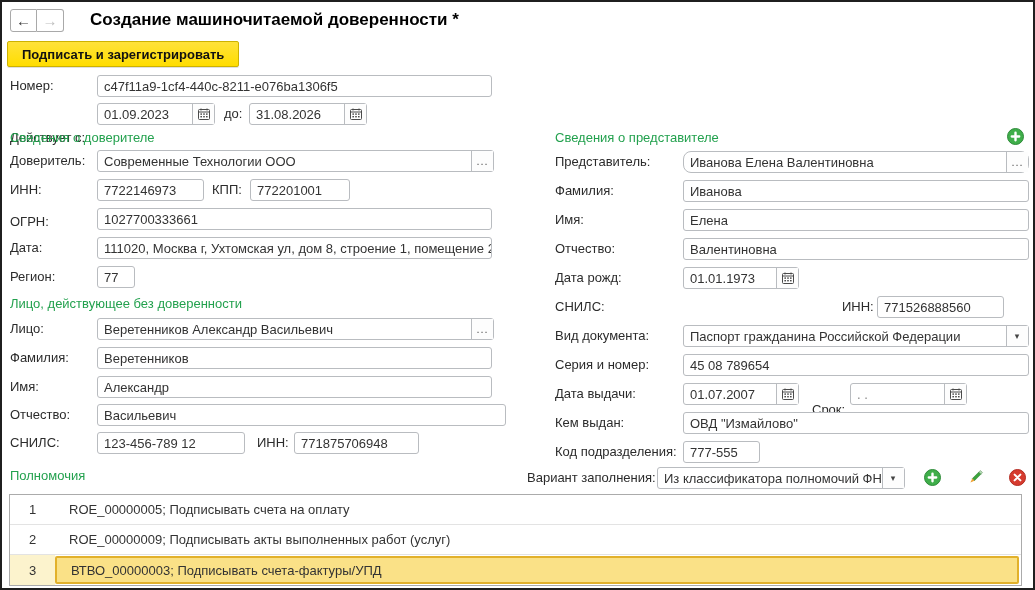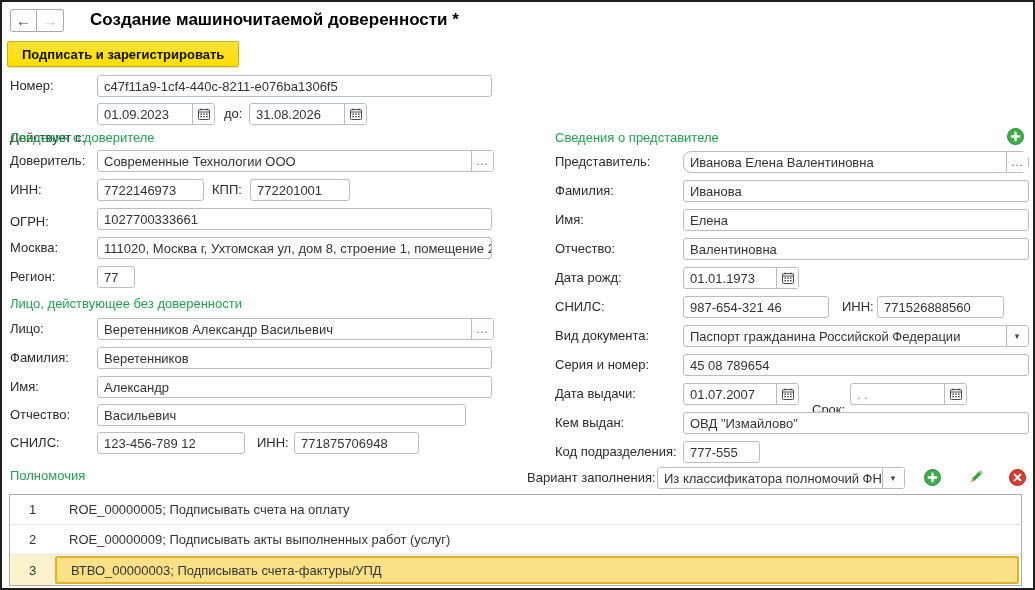--- a/index.html
+++ b/index.html
@@ -126,21 +126,21 @@
   <div class="lbl" style="left:210px;top:177px;">КПП:</div>
   <div class="field" style="left:248px;top:177px;width:100px;">
     <div class="val">772201001</div>
   </div>
 
   <div class="lbl" style="left:8px;top:209px;">ОГРН:</div>
   <div class="field" style="left:95px;top:206px;width:395px;">
     <div class="val">1027700333661</div>
   </div>
 
-  <div class="lbl" style="left:8px;top:235px;">Москва:</div>
+  <div class="lbl" style="left:8px;top:235px;">Дата:</div>
   <div class="field" style="left:95px;top:235px;width:395px;">
     <div class="val">111020, Москва г, Ухтомская ул, дом 8, строение 1, помещение 2, к</div>
   </div>
 
   <div class="lbl" style="left:8px;top:264px;">Регион:</div>
   <div class="field" style="left:95px;top:264px;width:38px;">
     <div class="val">77</div>
   </div>
 
   <div class="section-title" style="left:8px;top:294px;">Лицо, действующее без доверенности</div>
@@ -157,21 +157,21 @@
   <div class="field" style="left:95px;top:345px;width:395px;">
     <div class="val">Веретенников</div>
   </div>
 
   <div class="lbl" style="left:8px;top:374px;">Имя:</div>
   <div class="field" style="left:95px;top:374px;width:395px;">
     <div class="val">Александр</div>
   </div>
 
   <div class="lbl" style="left:8px;top:402px;">Отчество:</div>
-  <div class="field" style="left:95px;top:402px;width:369px;">
+  <div class="field" style="left:95px;top:402px;width:409px;">
     <div class="val">Васильевич</div>
   </div>
 
   <div class="lbl" style="left:8px;top:430px;">СНИЛС:</div>
   <div class="field" style="left:95px;top:430px;width:148px;">
     <div class="val">123-456-789 12</div>
   </div>
   <div class="lbl" style="left:255px;top:430px;">ИНН:</div>
   <div class="field" style="left:292px;top:430px;width:125px;">
     <div class="val">771875706948</div>
@@ -224,23 +224,20 @@
             <rect x="8" y="5.4" width="1.6" height="1.4"></rect>
             <rect x="2.4" y="8" width="1.6" height="1.4"></rect>
             <rect x="5.2" y="8" width="1.6" height="1.4"></rect>
             <rect x="8" y="8" width="1.6" height="1.4"></rect>
           </g>
         </svg>
     </div>
   </div>
 
   <div class="lbl" style="left:553px;top:294px;">СНИЛС:</div>
-  <div class="field" style="left:681px;top:294px;width:146px;">
-    <div class="val">987-654-321 46</div>
-  </div>
   <div class="lbl" style="left:840px;top:294px;">ИНН:</div>
   <div class="field" style="left:875px;top:294px;width:127px;">
     <div class="val">771526888560</div>
   </div>
 
   <div class="lbl" style="left:553px;top:323px;">Вид документа:</div>
   <div class="field" style="left:681px;top:323px;width:346px;">
     <div class="val">Паспорт гражданина Российской Федерации</div>
     <div class="seg-btn dd">
         <span>▾</span>

